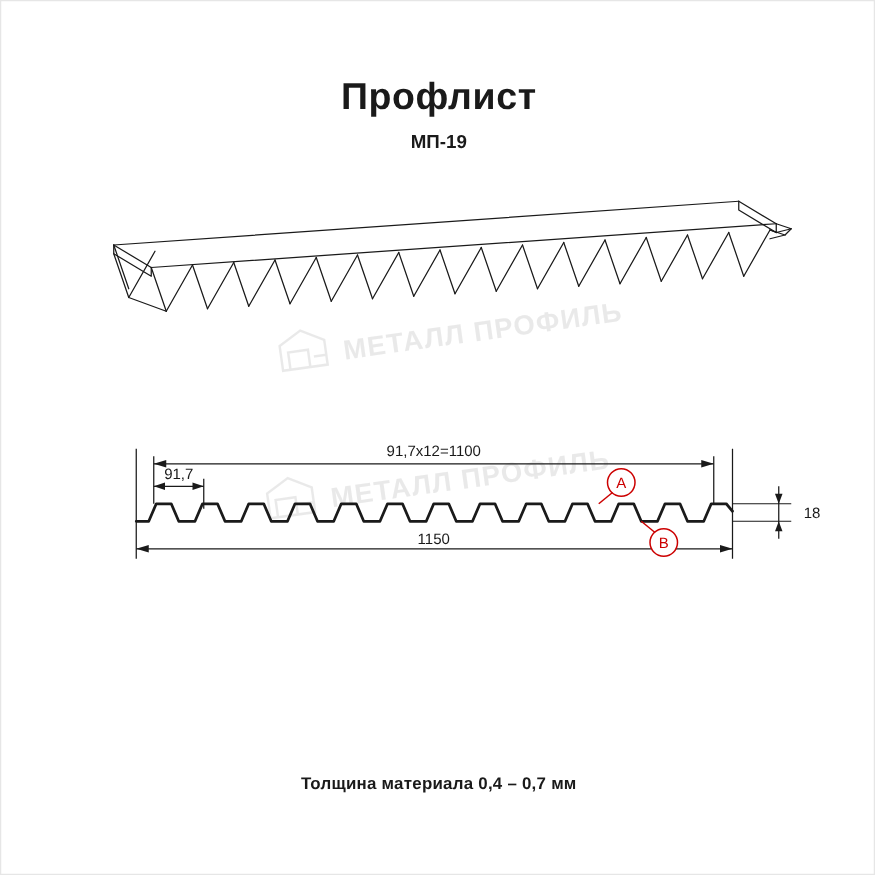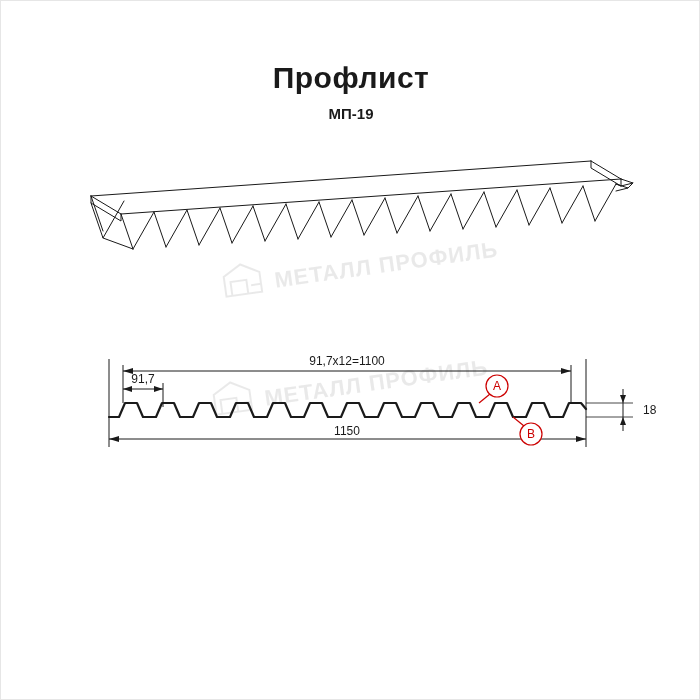--- a/index.html
+++ b/index.html
@@ -254,14 +254,15 @@
       <text class="dim-text" x="286" y="28" text-anchor="middle">91,7х12=1100</text>
       <text class="dim-text" x="82" y="46" text-anchor="middle">91,7</text>
       <text class="dim-text" x="286" y="98" text-anchor="middle">1150</text>
       <text class="dim-text" x="582" y="77" text-anchor="start">18</text>
 
       <text class="callout-text" x="436" y="53" text-anchor="middle">A</text>
       <text class="callout-text" x="470" y="101" text-anchor="middle">B</text>
     </svg>
   </div>
 
+  <div class="footer-note">Толщина материала 0,4 – 0,7 мм</div>
 
 </div>
 
 </body></html>

